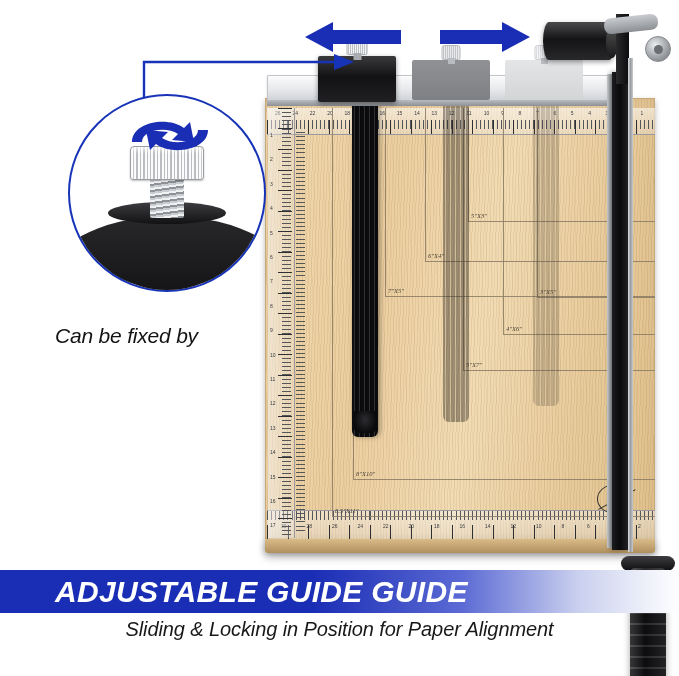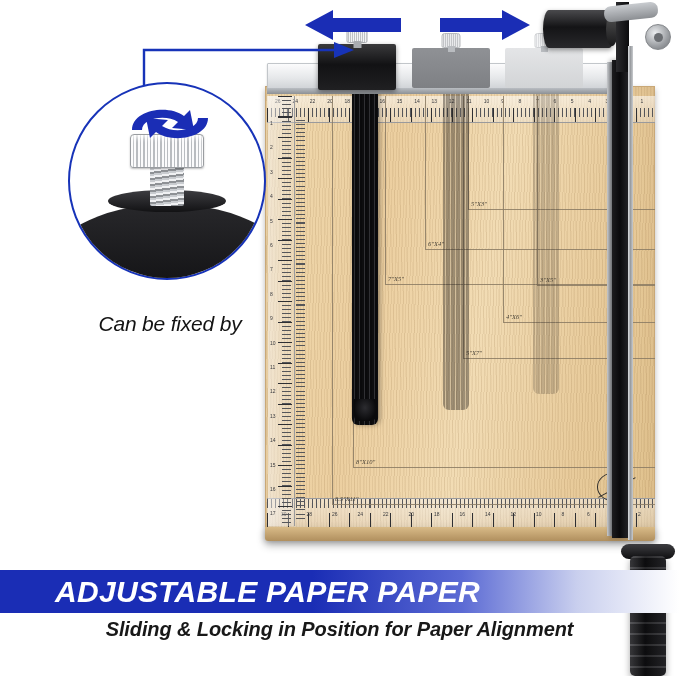--- a/index.html
+++ b/index.html
@@ -2,21 +2,21 @@
 <html><head>
 <meta charset="utf-8">
 <style>
   html,body{margin:0;padding:0;background:#fff;}
   body{width:679px;height:676px;position:relative;overflow:hidden;
        font-family:"Liberation Sans", sans-serif;}
 
   .stage{position:absolute;left:0;top:0;width:679px;height:676px;background:#ffffff;}
 
   
-  .photo{position:absolute;left:0;top:0;width:544px;height:560px;text-align:center;}
+  .photo{position:absolute;left:0;top:12px;width:544px;height:560px;}
 
   
   .board{position:absolute;left:265px;top:86px;width:390px;height:452px;
     background:
       repeating-linear-gradient(92deg, rgba(120,85,40,.10) 0 1px, rgba(255,255,255,0) 1px 3px),
       repeating-linear-gradient(88deg, rgba(150,110,60,.07) 0 1px, rgba(255,255,255,0) 1px 5px),
       linear-gradient(100deg,#f0d9ae 0%, #eccfa0 30%, #f2dcb4 55%, #e8cb9b 80%, #e2c490 100%);
     box-shadow:0 3px 6px rgba(0,0,0,.28), inset 0 0 22px rgba(160,120,70,.18);
     border:1px solid #c9a877;box-sizing:border-box;}
   .board-edge{position:absolute;left:265px;top:527px;width:390px;height:14px;
@@ -174,21 +174,21 @@
     font-family:"Liberation Sans",sans-serif;letter-spacing:-.2px;}
 
   
   .banner{position:absolute;left:0;top:570px;width:679px;height:43px;
     background:linear-gradient(90deg,#1a2db5 0%,#1a2db5 46%,#5b6ad4 68%,#c9cfee 85%,#ffffff 100%);
     display:flex;align-items:center;}
   .banner-text{color:#fff;font-size:30px;font-weight:bold;font-style:italic;
     letter-spacing:.3px;padding-left:55px;font-family:"Liberation Sans",sans-serif;}
   .subtitle{position:absolute;left:0;top:618px;width:679px;text-align:center;
     font-size:20px;font-style:italic;color:#181818;
-    font-family:"Liberation Sans",sans-serif;letter-spacing:-.1px;font-weight:bold;}
+    font-family:"Liberation Sans",sans-serif;letter-spacing:-.1px;}
 </style>
 </head>
 <body>
 
 <div class="stage">
   <div class="photo">
 
     <div class="board"></div>
     <div class="board-edge"></div>
 
@@ -356,16 +356,16 @@
                  C64,38 88,34 88,22 Z" fill="#1a2db5"></path>
       </svg>
     </div>
 
     <div class="caption">
       <div>Can be fixed by</div>
     </div>
   </div>
 
   <div class="banner">
-    <div class="banner-text">ADJUSTABLE PAPER PAPER</div>
+    <div class="banner-text">ADJUSTABLE GUIDE GUIDE</div>
   </div>
   <div class="subtitle">Sliding &amp; Locking in Position for Paper Alignment</div>
 </div>
 
 </body></html>

